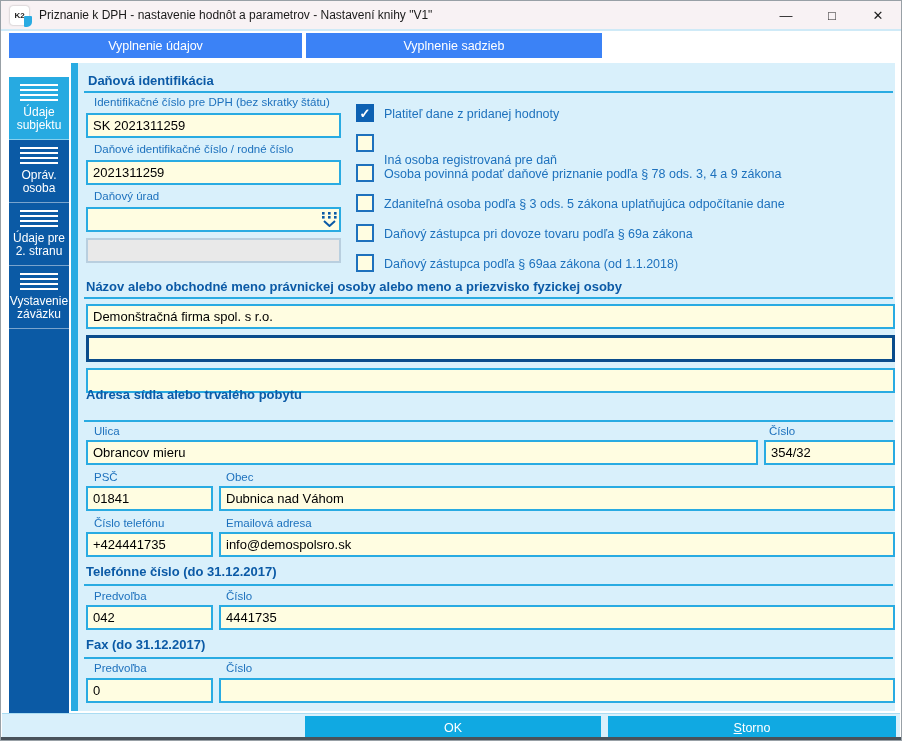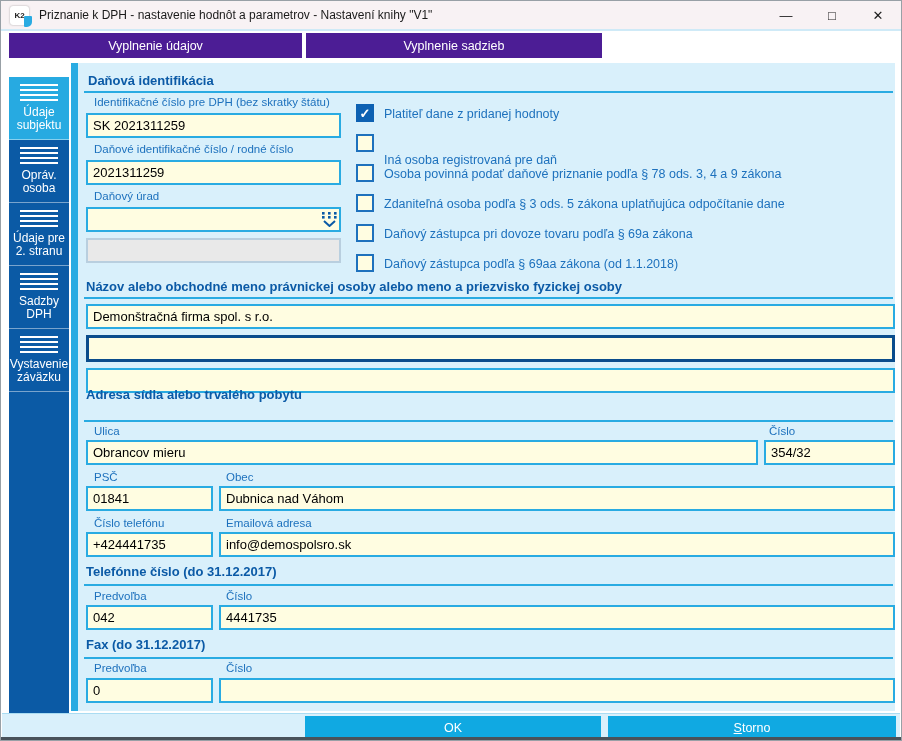--- a/index.html
+++ b/index.html
@@ -18,21 +18,21 @@
               display:flex; align-items:center; justify-content:center; }
   .app-icon::after { content:""; position:absolute; right:-3px; bottom:-2px; width:8px; height:11px;
                      background:#29abe2; border-radius:1px 1px 5px 1px; }
   .title-text { margin-left:10px; font-size:12px; color:#1a1a1a; white-space:nowrap; }
   .win-controls { margin-left:auto; display:flex; height:100%; }
   .win-btn { width:46px; height:100%; display:flex; align-items:center; justify-content:center;
              font-size:13px; color:#1a1a1a; cursor:default; background:transparent; border:none; }
 
   
   .tabs { position:absolute; top:32px; left:0; right:0; height:25px; background:#fff; }
-  .tab { position:absolute; top:0; height:25px; background:#4c1d95; color:#fff; font-size:12.5px;
+  .tab { position:absolute; top:0; height:25px; background:#3b82f6; color:#fff; font-size:12.5px;
          display:flex; align-items:center; justify-content:center; border:none; font-family:inherit; }
   #tab-data { left:8px; width:293px; }
   #tab-rates { left:305px; width:296px;text-align:right; }
 
   
   .sidebar { position:absolute; left:8px; top:76px; width:60px; height:648px; background:#0b5aa5; }
   .side-item { height:63px; border-bottom:1px solid rgba(255,255,255,.45); color:#fff;
                text-align:center; font-size:12px; line-height:1.12; overflow:hidden; padding-top:7px; cursor:default; }
   .side-item.active { background:#27aae1; }
   .burger { width:38px; height:17px; margin:0 auto 5px;
@@ -162,24 +162,20 @@
     <div class="side-item">
       <div class="burger"></div>
       <span>Opráv. osoba</span>
     </div>
     <div class="side-item">
       <div class="burger"></div>
       <span>Údaje pre 2. stranu</span>
     </div>
     <div class="side-item">
       <div class="burger"></div>
-      <span>Sadzby DPH</span>
-    </div>
-    <div class="side-item">
-      <div class="burger"></div>
       <span>Vystavenie záväzku</span>
     </div>
   </div>
   <div class="cyan-strip"></div>
 
   <div class="panel">
 
     <div class="h-sec" id="sec1-title">Daňová identifikácia</div>
     <div class="rule" id="sec1-rule"></div>
 

